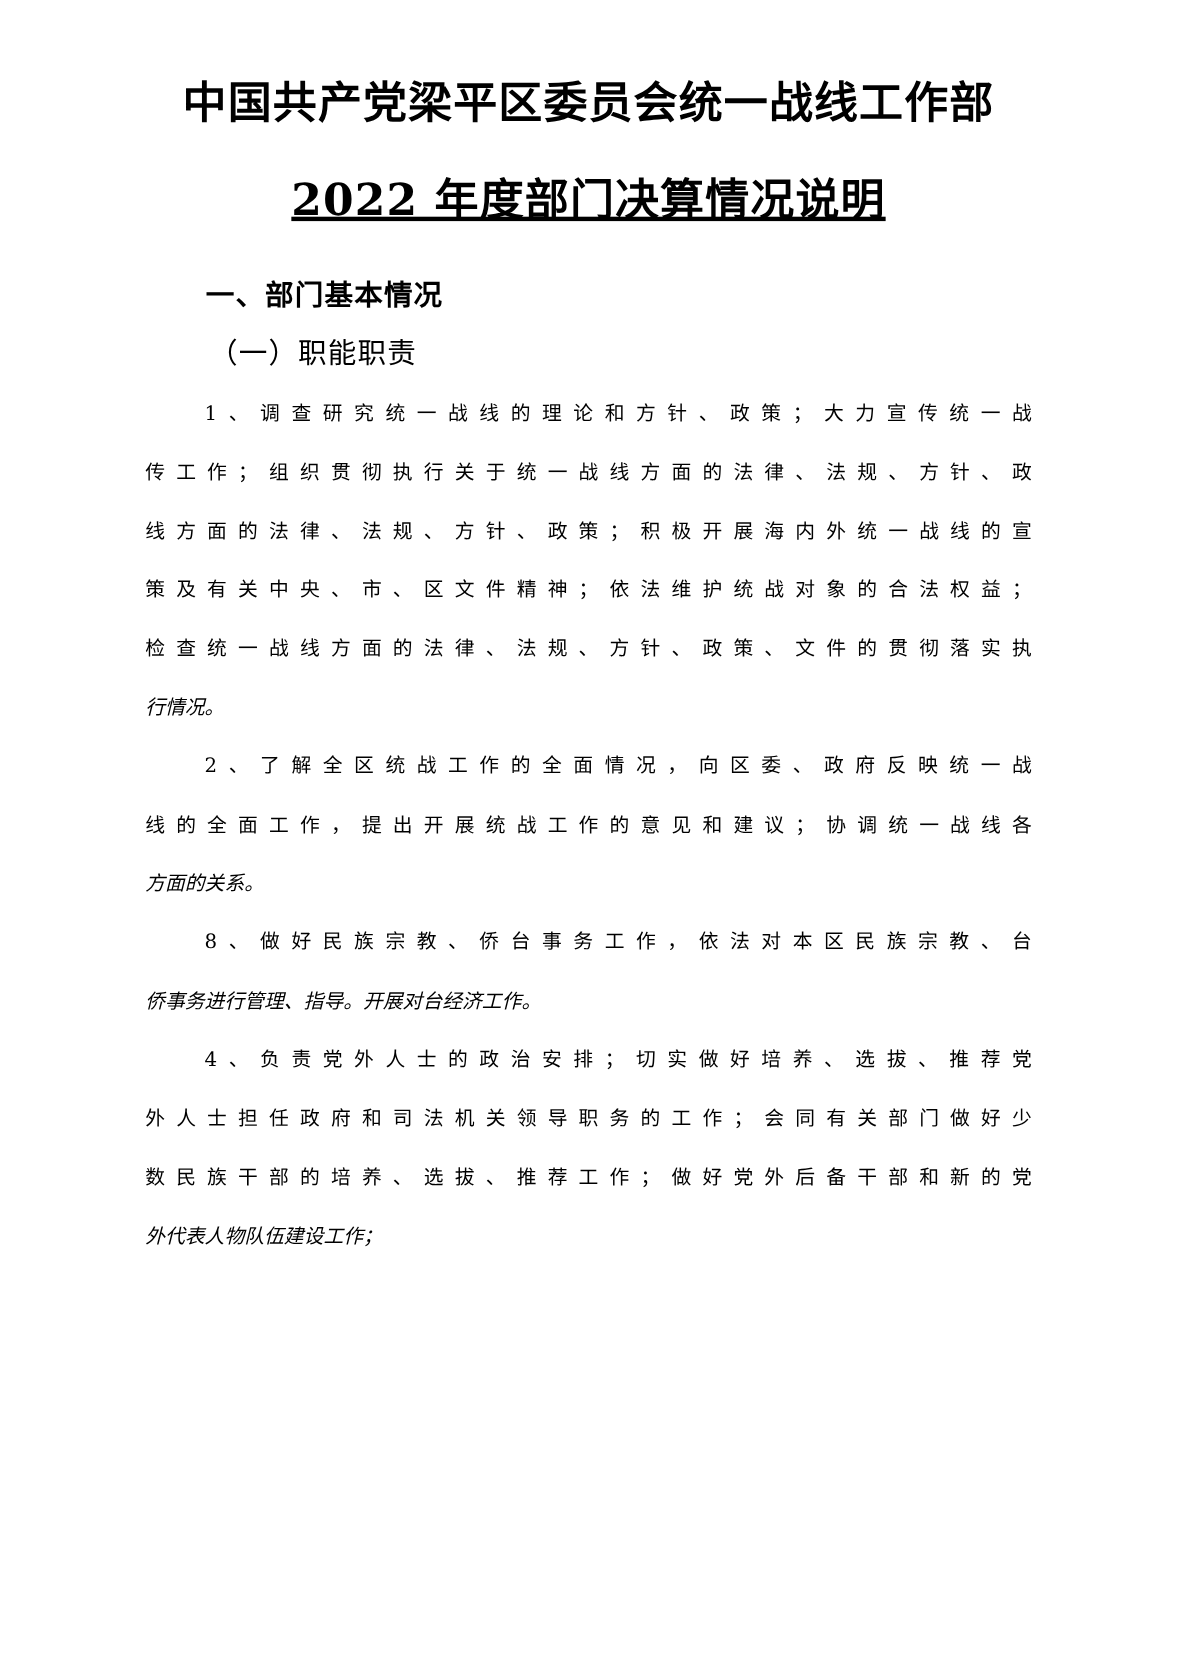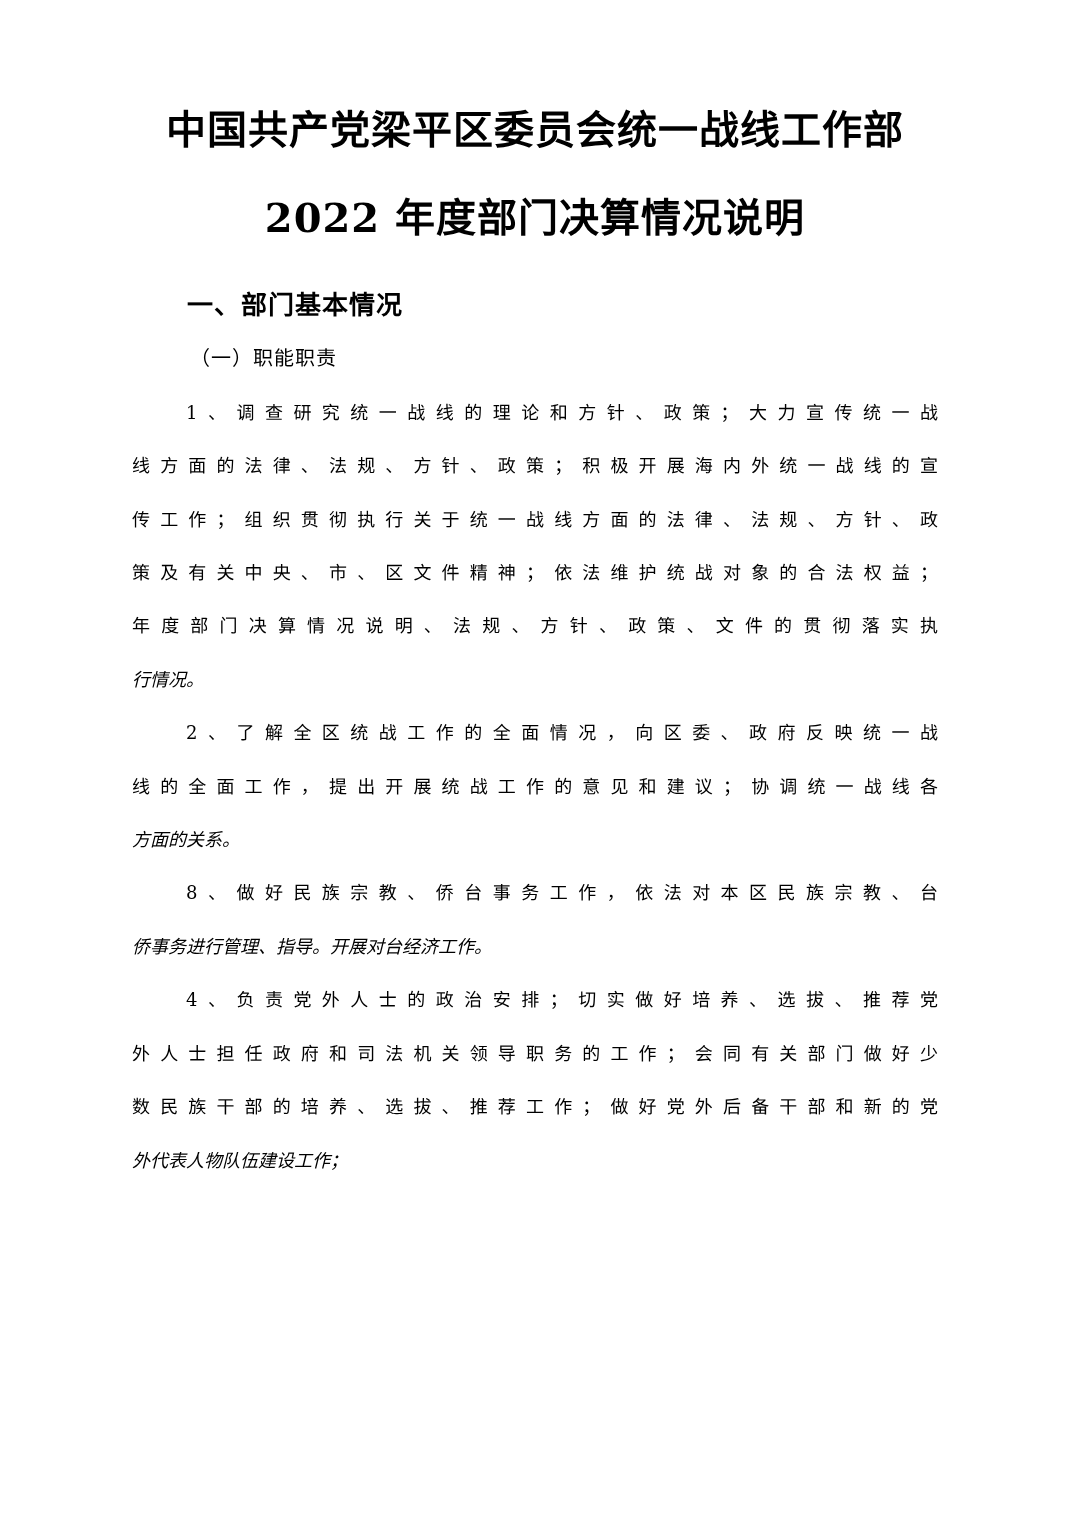--- a/index.html
+++ b/index.html
@@ -8,49 +8,50 @@
     padding: 0;
     background: #ffffff;
   }
   .page {
     position: relative;
     width: 1075px;
     height: 1521px;
     box-sizing: border-box;
     background: #ffffff;
     color: #000000;
-    padding: 108px 137px 0 132px;
+    padding: 72px 137px 0 132px;
     overflow: hidden;
     font-family: "DejaVu Serif", "Liberation Serif", serif;
   }
   .title-block {
     text-align: center;
   }
   .title-line {
     font-size: 40px;
     font-weight: 700;
     line-height: 44px;
     letter-spacing: 1px;
     white-space: nowrap;
   }
   .title-line + .title-line {
     margin-top: 44px;
+    text-decoration: underline;
   }
   .section-heading {
     margin-top: 39px;
     font-size: 26px;
     font-weight: 700;
     line-height: 53.4px;
     text-indent: 55px;
     font-family: "DejaVu Sans", "Liberation Sans", sans-serif;
     letter-spacing: 1px;
     white-space: nowrap;
   }
   .subsection-heading {
-    font-size: 20px;
+    font-size: 26px;
     font-weight: 400;
     line-height: 53.4px;
     text-indent: 58px;
     letter-spacing: 1px;
     white-space: nowrap;
   }
   .body-text .line {
     font-size: 18px;
     line-height: 53.4px;
     text-align: justify;
@@ -76,24 +77,24 @@
     <div class="title-line">2022 年度部门决算情况说明</div>
   </div>
 
   <div class="section-heading">一、部门基本情况</div>
 
   <div class="subsection-heading">（一）职能职责</div>
 
   <div class="body-text" id="paragraphs">
       <div class="paragraph">
         <div class="line first">1、调查研究统一战线的理论和方针、政策；大力宣传统一战</div>
+        <div class="line">传工作；组织贯彻执行关于统一战线方面的法律、法规、方针、政</div>
         <div class="line">线方面的法律、法规、方针、政策；积极开展海内外统一战线的宣</div>
-        <div class="line">传工作；组织贯彻执行关于统一战线方面的法律、法规、方针、政</div>
         <div class="line">策及有关中央、市、区文件精神；依法维护统战对象的合法权益；</div>
-        <div class="line">年度部门决算情况说明、法规、方针、政策、文件的贯彻落实执</div>
+        <div class="line">检查统一战线方面的法律、法规、方针、政策、文件的贯彻落实执</div>
         <div class="line last">行情况。</div>
       </div>
       <div class="paragraph">
         <div class="line first">2、了解全区统战工作的全面情况，向区委、政府反映统一战</div>
         <div class="line">线的全面工作，提出开展统战工作的意见和建议；协调统一战线各</div>
         <div class="line last">方面的关系。</div>
       </div>
       <div class="paragraph">
         <div class="line first">8、做好民族宗教、侨台事务工作，依法对本区民族宗教、台</div>
         <div class="line last">侨事务进行管理、指导。开展对台经济工作。</div>

